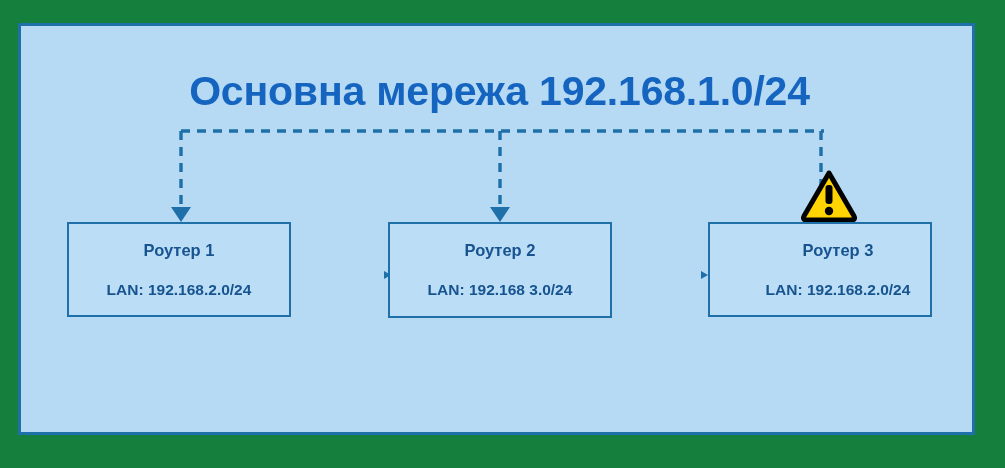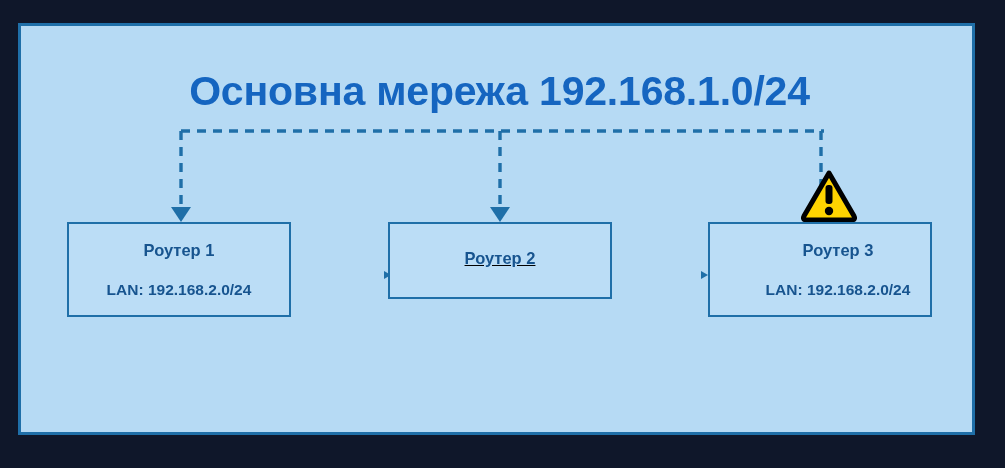--- a/index.html
+++ b/index.html
@@ -11,21 +11,21 @@
     width: 1005px;
     height: 468px;
     font-family: "Liberation Sans", sans-serif;
     overflow: hidden;
   }
 
   #canvas {
     position: relative;
     width: 1005px;
     height: 468px;
-    background: #0f172a;
+    background: #15803d;
   }
 
   
   .network-frame {
     position: absolute;
     left: 18px;
     top: 23px;
     width: 957px;
     height: 412px;
     box-sizing: border-box;
@@ -62,21 +62,21 @@
     position: absolute;
     box-sizing: border-box;
     border: 2px solid #1F6FA8;
     background: #BBDDF6;
     display: flex;
     flex-direction: column;
     align-items: center;
     justify-content: center;
   }
   .router-box.r1 { left: 46px;  top: 196px; width: 224px; height: 95px; }
-  .router-box.r2 { left: 367px; top: 196px; width: 224px; height: 77px; text-decoration: underline; }
+  .router-box.r2 { left: 367px; top: 196px; width: 224px; height: 96px; }
   .router-box.r3 { left: 687px; top: 196px; width: 224px; height: 95px; padding-left: 36px; }
 
   .router-name {
     font-size: 16.5px;
     font-weight: bold;
     color: #17548F;
     line-height: 1.15;
     margin-bottom: 4px;
   }
   .router-subnet {
@@ -129,20 +129,21 @@
       <circle cx="28" cy="41" r="4.2" fill="#000000"></circle>
     </svg>
 
     <div class="router-box r1">
       <div class="router-name">Роутер 1</div>
       <div class="router-subnet">LAN: 192.168.2.0/24</div>
     </div>
 
     <div class="router-box r2">
       <div class="router-name">Роутер 2</div>
+      <div class="router-subnet">LAN: 192.168 3.0/24</div>
     </div>
 
     <div class="router-box r3">
       <div class="router-name">Роутер 3</div>
       <div class="router-subnet">LAN: 192.168.2.0/24</div>
     </div>
 
   </div>
 </div>
 

